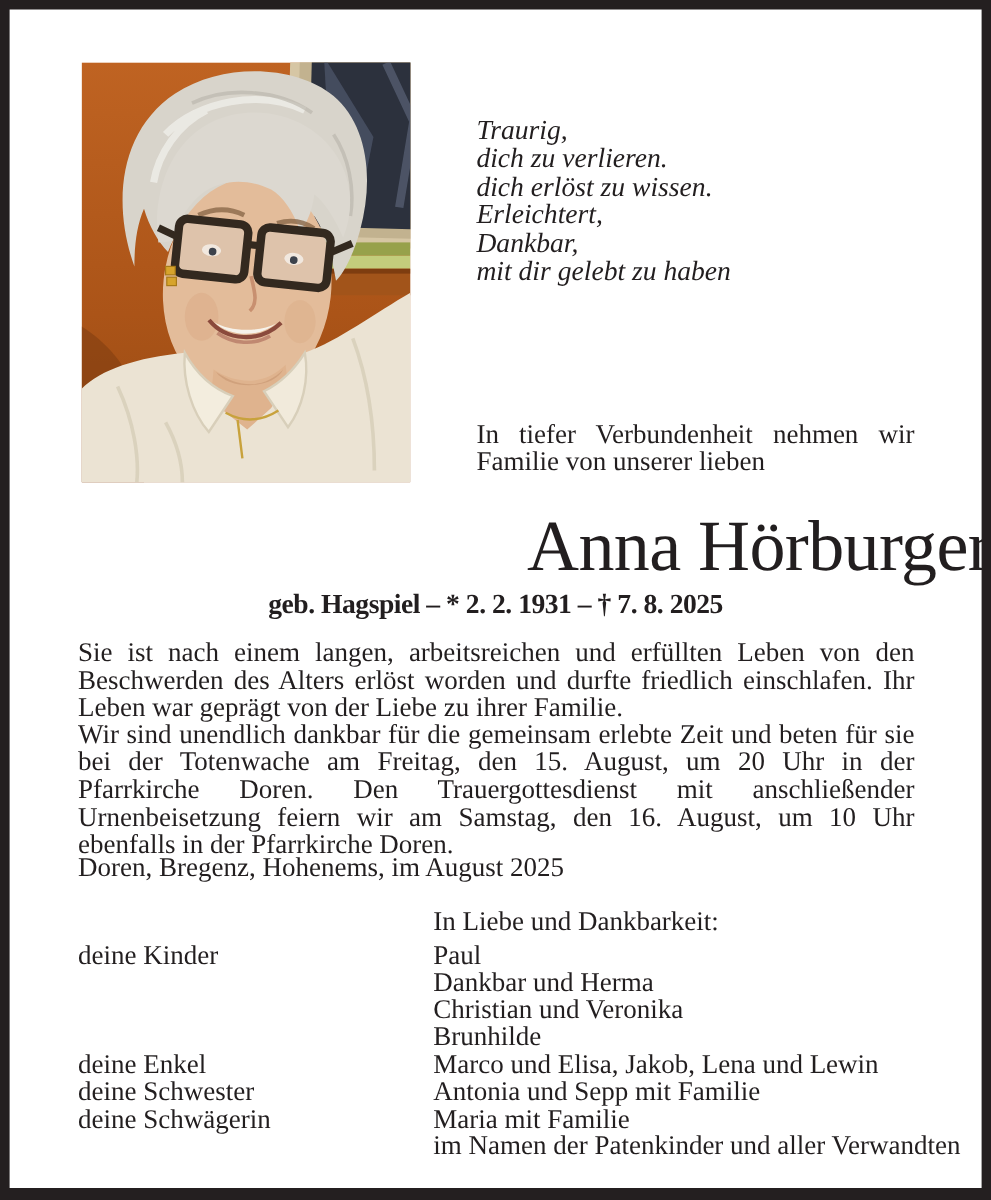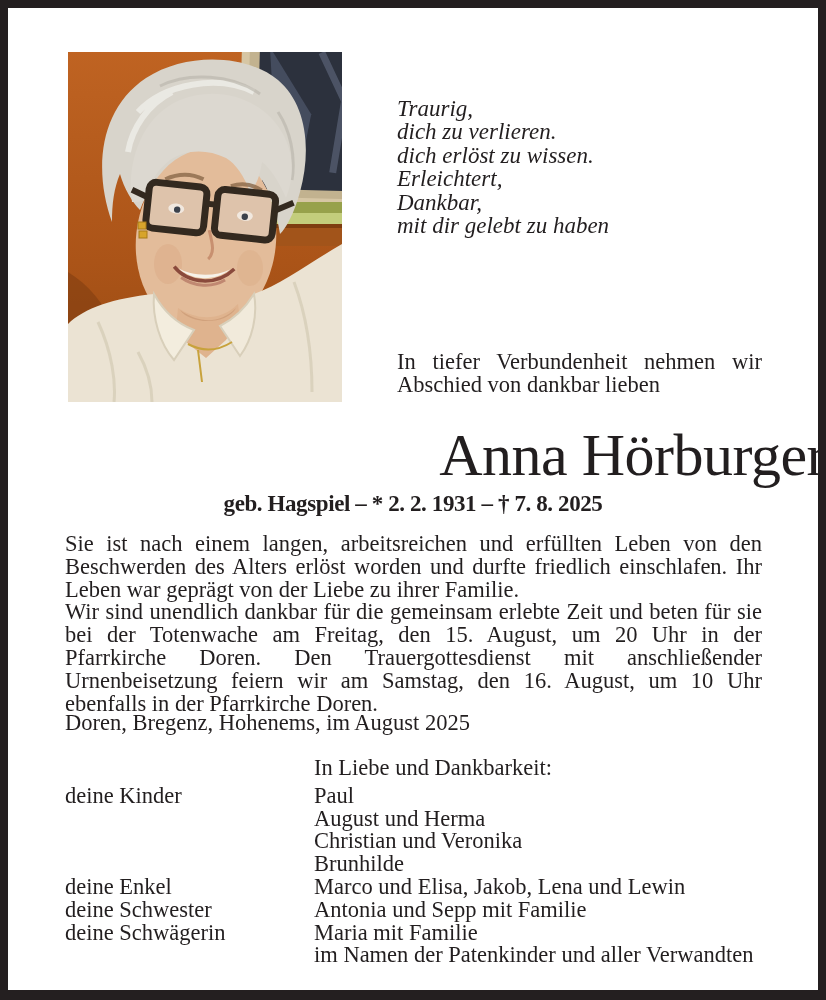--- a/index.html
+++ b/index.html
@@ -40,21 +40,21 @@
     position:absolute;left:65px;top:711px;width:700px;
     font-size:22.5px;line-height:23px;
   }
   .family{
     position:absolute;left:65px;top:757px;width:745px;
     font-size:22.5px;line-height:22.8px;
   }
   .frow{display:flex;}
   .frow.first{margin-bottom:5px;}
   .flabel{flex:none;width:240px;text-align:left;padding-right:9px;}
-  .fval{flex:1;text-align:left;}
+  .fval{flex:1;text-align:left;margin-left:47px;}
   .b{font-weight:normal;}
 </style>
 </head>
 <body>
 
 <div class="page">
 
   <div class="frame-border"></div>
 
   <div class="photo" role="img" aria-label="Porträt einer älteren Frau mit kurzem silbergrauem Haar, dunkler eckiger Brille und heller Bluse, lächelnd, vor orangefarbener Wand mit Bilderrahmen">
@@ -129,21 +129,21 @@
 
   <div class="poem">
     <div>Traurig,</div>
     <div>dich zu verlieren.</div>
     <div>dich erlöst zu wissen.</div>
     <div>Erleichtert,</div>
     <div>Dankbar,</div>
     <div>mit dir gelebt zu haben</div>
   </div>
 
-  <div class="intro">In tiefer Verbundenheit nehmen wir Abschied von dankbar lieben</div>
+  <div class="intro">In tiefer Verbundenheit nehmen wir Familie von unserer lieben</div>
 
   <h1 class="title">Anna Hörburger</h1>
 
   <div class="subtitle">geb. Hagspiel – * 2. 2. 1931 – † 7. 8. 2025</div>
 
   <div class="bodytext">
     <p>Sie ist nach einem langen, arbeitsreichen und erfüllten Leben von den Beschwerden des Alters erlöst worden und durfte friedlich einschlafen. Ihr Leben war geprägt von der Liebe zu ihrer Familie.</p>
     <p>Wir sind unendlich dankbar für die gemeinsam erlebte Zeit und beten für sie bei der Totenwache am Freitag, den 15. August, um 20 Uhr in der Pfarrkirche Doren. Den Trauergottesdienst mit anschließender Urnenbeisetzung feiern wir am Samstag, den 16. August, um 10 Uhr ebenfalls in der Pfarrkirche Doren.</p>
   </div>
 
@@ -155,21 +155,21 @@
     <div class="frow first">
       <div class="flabel"></div>
       <div class="fval">In Liebe und Dankbarkeit:</div>
     </div>
     <div class="frow">
       <div class="flabel">deine Kinder</div>
       <div class="fval"><span class="b">Paul</span></div>
     </div>
     <div class="frow">
       <div class="flabel"></div>
-      <div class="fval"><span class="b">August</span><span> und </span><span class="b">Herma</span></div>
+      <div class="fval"><span class="b">Dankbar</span><span> und </span><span class="b">Herma</span></div>
     </div>
     <div class="frow">
       <div class="flabel"></div>
       <div class="fval"><span class="b">Christian</span><span> und </span><span class="b">Veronika</span></div>
     </div>
     <div class="frow">
       <div class="flabel"></div>
       <div class="fval"><span class="b">Brunhilde</span></div>
     </div>
     <div class="frow">

